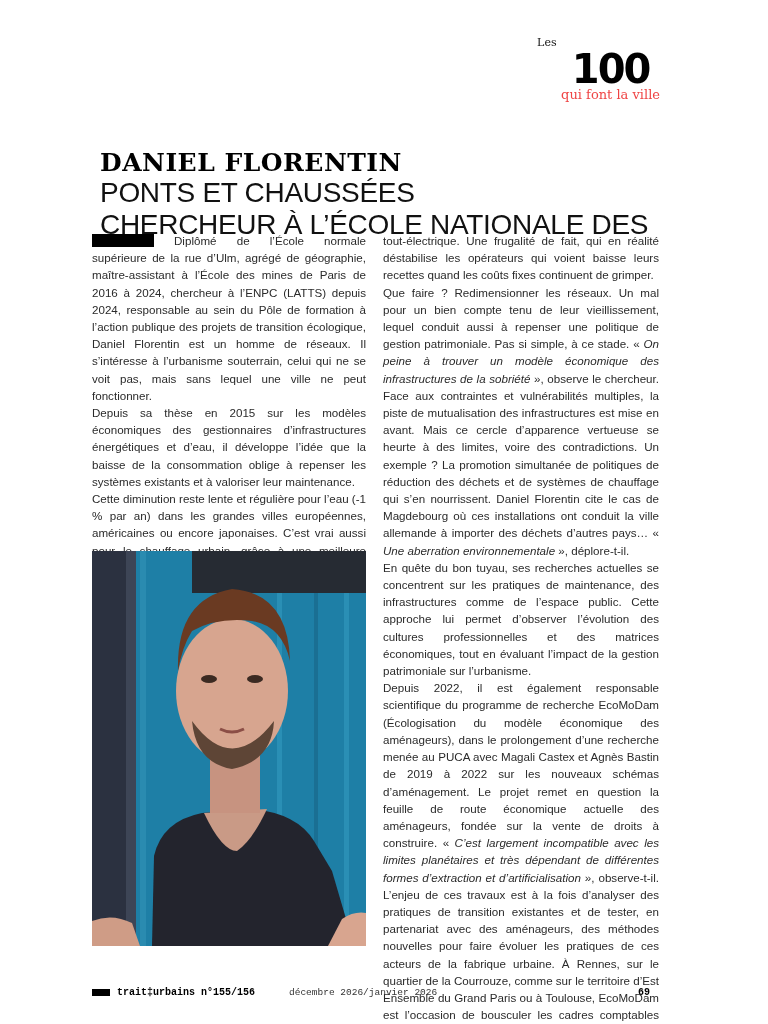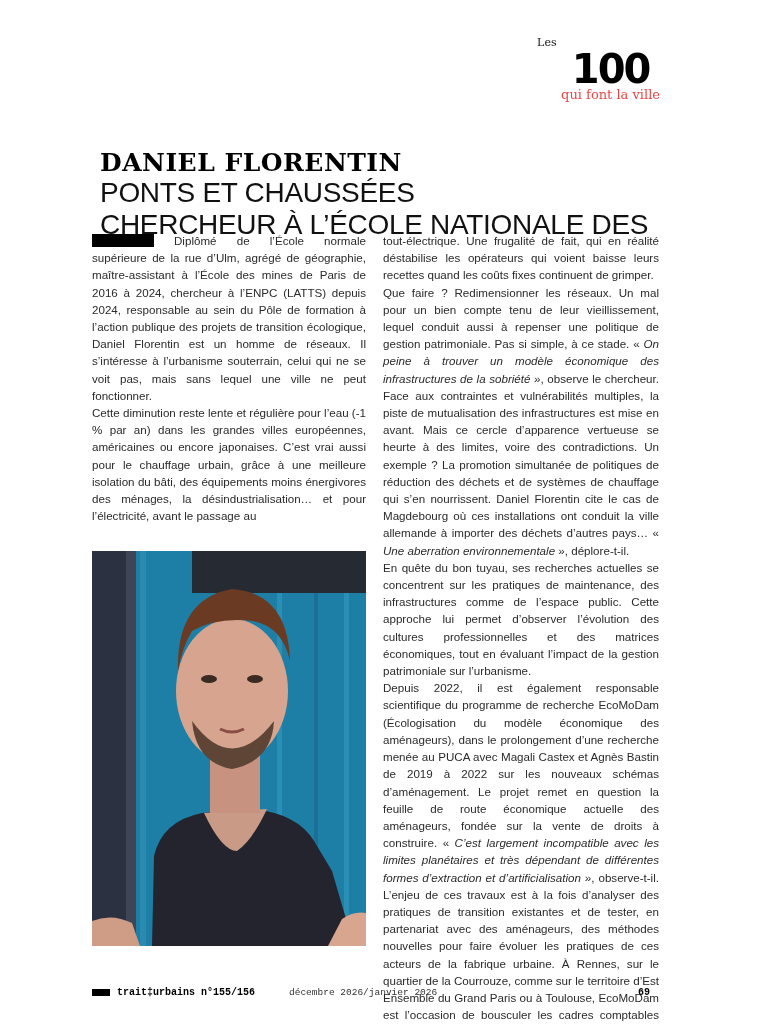--- a/index.html
+++ b/index.html
@@ -39,20 +39,21 @@
 </div>
 
 <div class="title-block">
   <div class="name">DANIEL FLORENTIN</div>
   <div class="role">PONTS ET CHAUSSÉES</div>
   <div class="role">CHERCHEUR À L’ÉCOLE NATIONALE DES</div>
 </div>
 
 <div class="col col-left">
   <p><span class="redact"></span><span>Diplômé de l’École normale supérieure de la rue d’Ulm, agrégé de géographie, maître-assistant à l’École des mines de Paris de 2016 à 2024, chercheur à l’ENPC (LATTS) depuis 2024, responsable au sein du Pôle de formation à l’action publique des projets de transition écologique, Daniel Florentin est un homme de réseaux. Il s’intéresse à l’urbanisme souterrain, celui qui ne se voit pas, mais sans lequel une ville ne peut fonctionner.</span></p>
+  <p>Depuis sa thèse en 2015 sur les modèles économiques des gestionnaires d’infrastructures énergétiques et d’eau, il développe l’idée que la baisse de la consommation oblige à repenser les systèmes existants et à valoriser leur maintenance.</p>
   <p>Cette diminution reste lente et régulière pour l’eau (-1 % par an) dans les grandes villes européennes, américaines ou encore japonaises. C’est vrai aussi pour le chauffage urbain, grâce à une meilleure isolation du bâti, des équipements moins énergivores des ménages, la désindustrialisation… et pour l’électricité, avant le passage au</p>
 </div>
 
 <div class="photo">
   <svg width="274" height="395" viewBox="0 0 274 395">
     <rect x="0" y="0" width="274" height="395" fill="#1e7fa6"></rect>
     <rect x="0" y="0" width="34" height="395" fill="#2b3140"></rect>
     <rect x="34" y="0" width="10" height="395" fill="#3d4556"></rect>
     <rect x="100" y="0" width="174" height="42" fill="#262b33"></rect>
     <rect x="48" y="0" width="6" height="395" fill="#2a8bb0"></rect>

